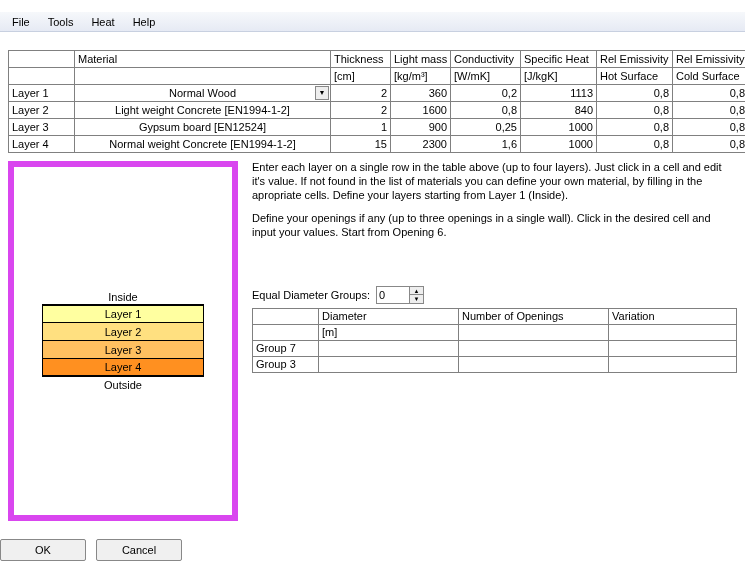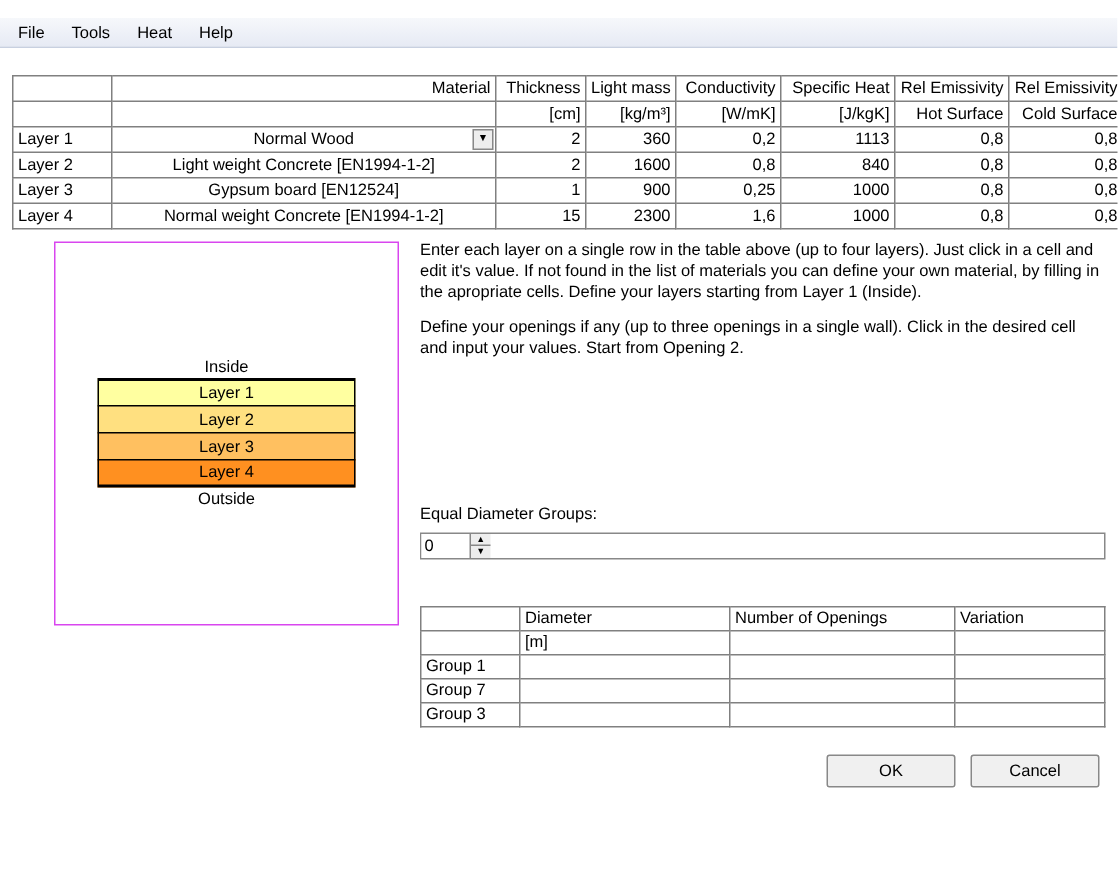--- a/index.html
+++ b/index.html
@@ -36,21 +36,21 @@
   table.data th, table.data td {
     border: 1px solid #808080;
     padding: 1px 3px;
     font-weight: normal;
     height: 16px;
     line-height: 14px;
     overflow: hidden;
     white-space: nowrap;
   }
   table.data th {
-    text-align: right;
+    text-align: left;
     background: #fff;
   }
   table.data td.rowhdr {
     text-align: left;
     background: #fff;
   }
   table.data td.val {
     text-align: right;
     background: #fff;
   }
@@ -67,47 +67,45 @@
     display: flex; align-items: center; justify-content: center;
     font-size: 7px;
   }
   .lower {
     display: flex;
     gap: 14px;
     margin-top: 8px;
   }
   .diagram-box {
     width: 230px;
-    height: 256px;
-    border: 1px solid #d946ef;
+    height: 360px;
+    border: 6px solid #d946ef;
     display: flex;
     align-items: center;
     padding: 0 28px;
-    margin-left: 28px;
   }
   .layer-stack { width: 100%; text-align: center; }
   .stack-label { padding: 2px 0; }
   .layer-rect {
     border: 1px solid #000;
     height: 19px;
     display: flex; align-items: center; justify-content: center;
     margin-top: -1px;
   }
   .l1 { background: #ffffa0; }
   .l2 { background: #ffe080; }
   .l3 { background: #ffc060; }
   .l4 { background: #ff9020; }
   .right-col {
     flex: 1;
     display: flex;
     flex-direction: column;
-    gap: 27px;
   }
   .instr p { margin: 0 0 10px 0; line-height: 1.25; }
-  .eqdia-row { display: flex; gap: 6px; margin-top: 60px; margin-bottom: 4px; flex-direction: column;}
+  .eqdia-row { display: flex; align-items: center; gap: 6px; margin-top: 36px; margin-bottom: 4px;}
   .spinner {
     display: inline-flex;
     border: 1px solid #888;
     height: 18px;
   }
   .spinner input {
     border: none; width: 32px; text-align: left; padding: 0 2px;
     font: inherit; outline: none;
   }
   .spinner .btns {
@@ -127,21 +125,20 @@
   table.openings th, table.openings td {
     border: 1px solid #808080;
     padding: 1px 3px;
     font-weight: normal;
     height: 16px;
     text-align: left;
     background: #fff;
   }
   .footer {
     display: flex;
-    justify-content: flex-end;
     gap: 10px;
     padding: 10px 12px 12px 0;
   }
   button.dlg {
     width: 86px;
     height: 22px;
     font: inherit;
     background: #f0f0f0;
     border: 1px solid #888;
     border-radius: 2px;
@@ -247,21 +244,21 @@
         <div class="layer-rect l2">Layer 2</div>
         <div class="layer-rect l3">Layer 3</div>
         <div class="layer-rect l4" style="border-bottom:2px solid #000">Layer 4</div>
         <div class="stack-label">Outside</div>
       </div>
     </div>
 
     <div class="right-col">
       <div class="instr">
         <p>Enter each layer on a single row in the table above (up to four layers). Just click in a cell and edit it's value. If not found in the list of materials you can define your own material, by filling in the apropriate cells. Define your layers starting from Layer 1 (Inside).</p>
-        <p>Define your openings if any (up to three openings in a single wall). Click in the desired cell and input your values. Start from Opening 2.</p>
+        <p>Define your openings if any (up to three openings in a single wall). Click in the desired cell and input your values. Start from Opening 6.</p>
       </div>
 
       <div class="eqdia-row">
         <span>Equal Diameter Groups:</span>
         <span class="spinner">
           <input value="0" style="">
           <span class="btns">
             <div>▲</div>
             <div>▼</div>
           </span>
@@ -282,26 +279,20 @@
           <th>Number of Openings</th>
           <th>Variation</th>
         </tr>
         <tr>
           <th></th>
           <th>[m]</th>
           <th></th>
           <th></th>
         </tr>
         <tr>
-          <td>Group 1</td>
-          <td></td>
-          <td></td>
-          <td></td>
-        </tr>
-        <tr>
           <td>Group 7</td>
           <td></td>
           <td></td>
           <td></td>
         </tr>
         <tr>
           <td>Group 3</td>
           <td></td>
           <td></td>
           <td></td>

